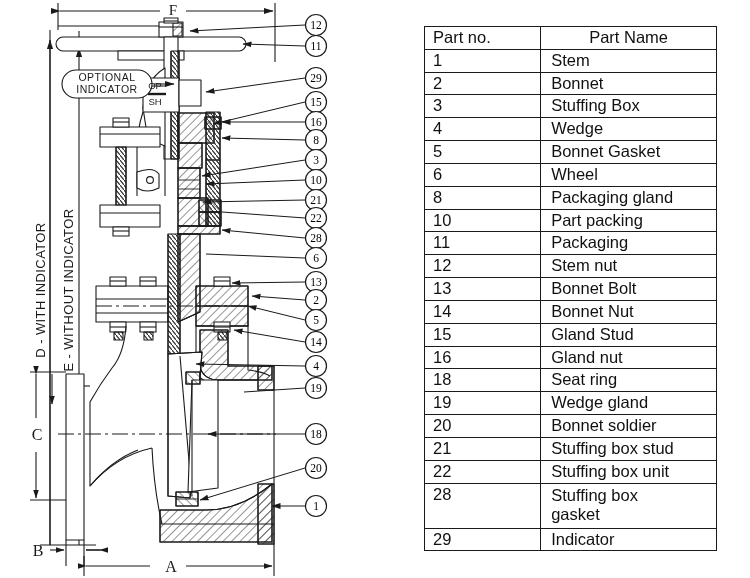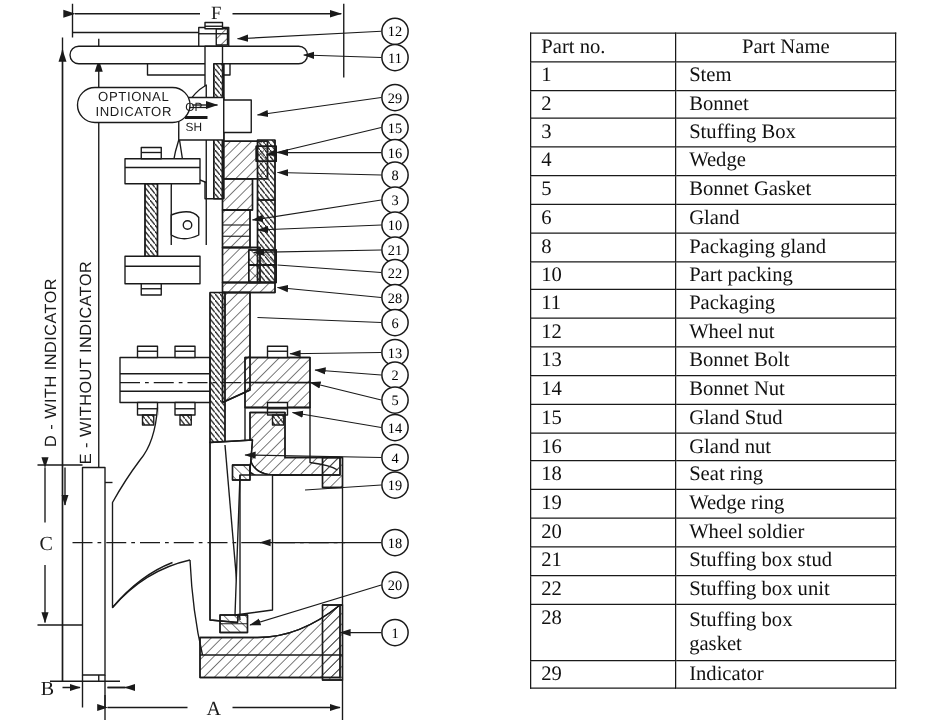--- a/index.html
+++ b/index.html
@@ -13,21 +13,21 @@
   
   #drawing{position:absolute;left:0;top:0;width:412px;height:578px;}
   #drawing svg{display:block;}
 
   
   #parts-table-wrap{
     position:absolute;left:424px;top:26px;width:293px;
   }
   table.parts{
     border-collapse:collapse;width:293px;
-    font-family:Liberation Serif, serif;
+    font-family:Liberation Sans, sans-serif;
     background:#fff;
   }
   table.parts th, table.parts td{
     border:1.5px solid #1a1a1a;
     font-weight:normal;
     font-size:16.5px;
     line-height:1.02;
     padding:2px 0 3px 0;
     vertical-align:top;
   }
@@ -433,37 +433,37 @@
           <tr>
             <td class="c-no">4</td>
             <td class="c-name">Wedge</td>
           </tr>
           <tr>
             <td class="c-no">5</td>
             <td class="c-name">Bonnet Gasket</td>
           </tr>
           <tr>
             <td class="c-no">6</td>
-            <td class="c-name">Gland</td>
+            <td class="c-name">Wheel</td>
           </tr>
           <tr>
             <td class="c-no">8</td>
             <td class="c-name">Packaging gland</td>
           </tr>
           <tr>
             <td class="c-no">10</td>
             <td class="c-name">Part packing</td>
           </tr>
           <tr>
             <td class="c-no">11</td>
             <td class="c-name">Packaging</td>
           </tr>
           <tr>
             <td class="c-no">12</td>
-            <td class="c-name">Wheel nut</td>
+            <td class="c-name">Stem nut</td>
           </tr>
           <tr>
             <td class="c-no">13</td>
             <td class="c-name">Bonnet Bolt</td>
           </tr>
           <tr>
             <td class="c-no">14</td>
             <td class="c-name">Bonnet Nut</td>
           </tr>
           <tr>
@@ -473,25 +473,25 @@
           <tr>
             <td class="c-no">16</td>
             <td class="c-name">Gland nut</td>
           </tr>
           <tr>
             <td class="c-no">18</td>
             <td class="c-name">Seat ring</td>
           </tr>
           <tr>
             <td class="c-no">19</td>
-            <td class="c-name">Wedge ring</td>
+            <td class="c-name">Wedge gland</td>
           </tr>
           <tr>
             <td class="c-no">20</td>
-            <td class="c-name">Wheel soldier</td>
+            <td class="c-name">Bonnet soldier</td>
           </tr>
           <tr>
             <td class="c-no">21</td>
             <td class="c-name">Stuffing box stud</td>
           </tr>
           <tr>
             <td class="c-no">22</td>
             <td class="c-name">Stuffing box unit</td>
           </tr>
           <tr>

